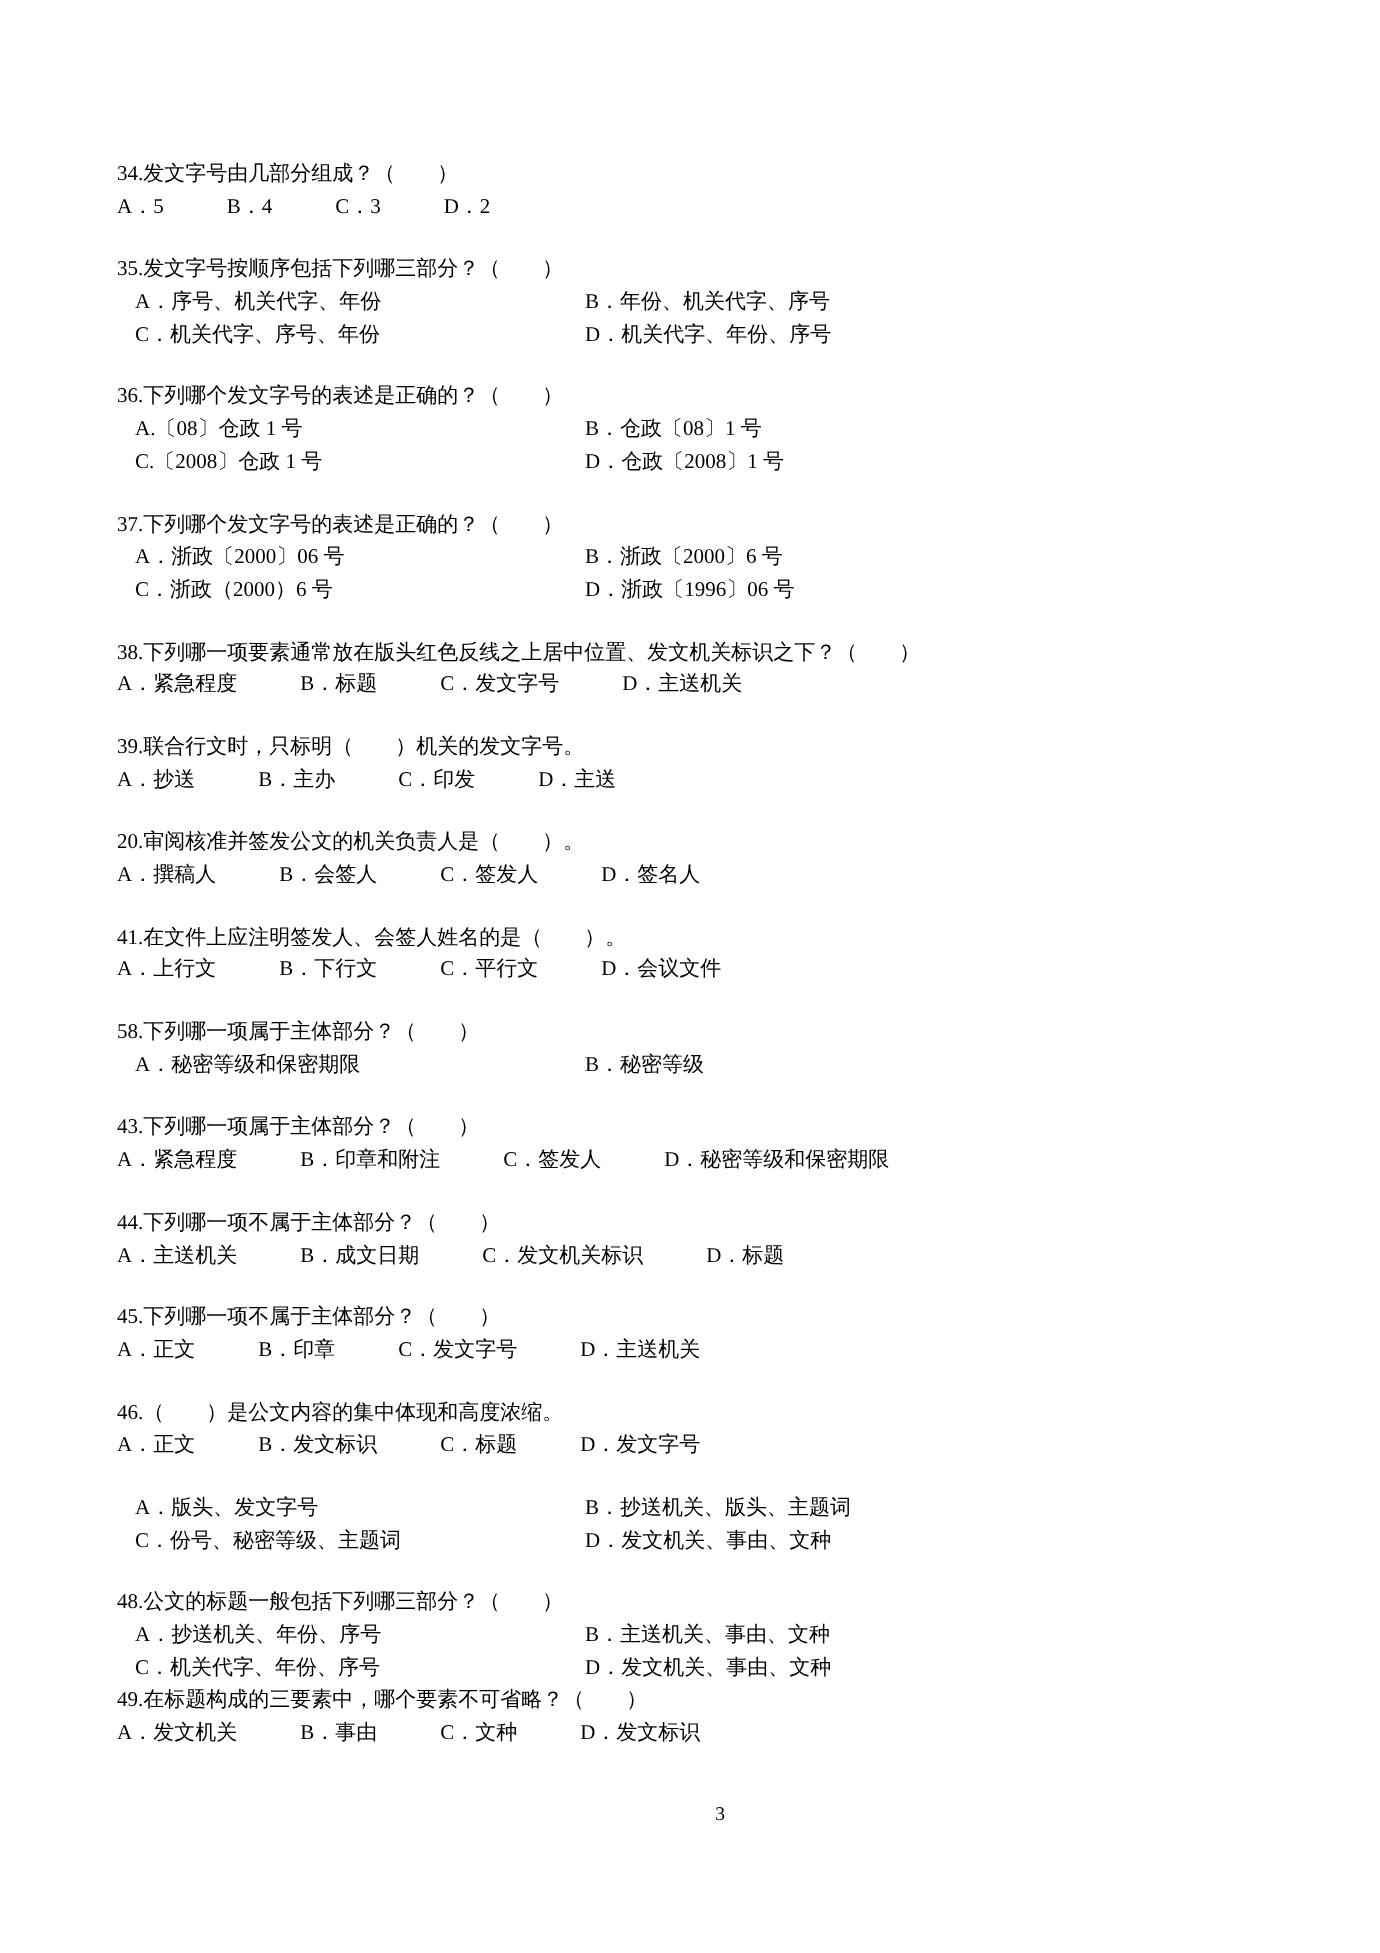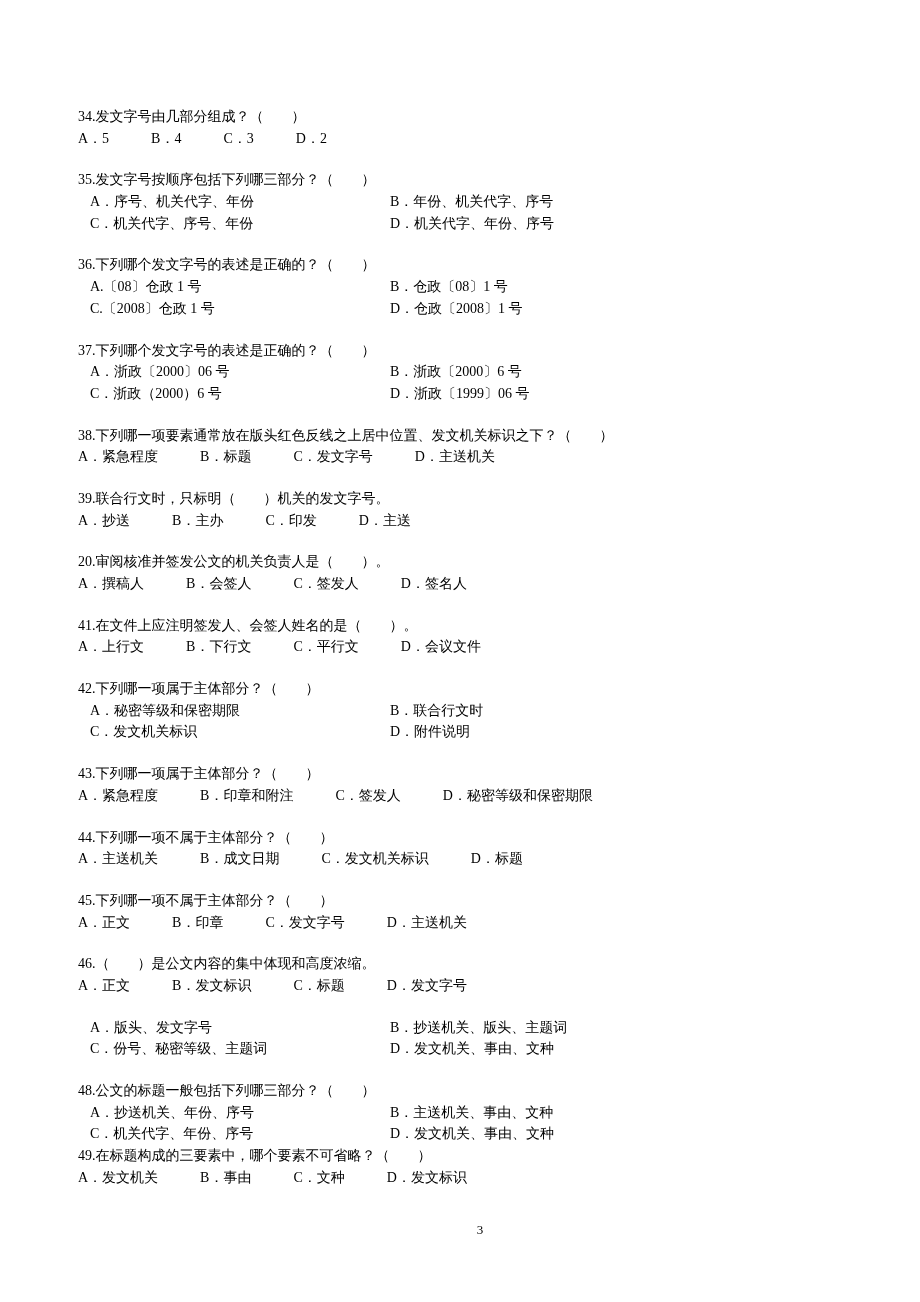--- a/index.html
+++ b/index.html
@@ -73,21 +73,21 @@
   </div>
 
   <div class="qblock">
     <div class="line stem">37.下列哪个发文字号的表述是正确的？（　　）</div>
     <div class="two-col">
       <div class="col-l">A．浙政〔2000〕06 号</div>
       <div class="col-r">B．浙政〔2000〕6 号</div>
     </div>
     <div class="two-col">
       <div class="col-l">C．浙政（2000）6 号</div>
-      <div class="col-r">D．浙政〔1999〕06 号</div>
+      <div class="col-r">D．浙政〔1996〕06 号</div>
     </div>
   </div>
 
   <div class="qblock">
     <div class="line stem">38.下列哪一项要素通常放在版头红色反线之上居中位置、发文机关标识之下？（　　）</div>
     <div class="line">A．紧急程度　　　B．标题　　　C．发文字号　　　D．主送机关</div>
   </div>
 
   <div class="qblock">
     <div class="line stem">39.联合行文时，只标明（　　）机关的发文字号。</div>
@@ -98,28 +98,24 @@
     <div class="line stem">20.审阅核准并签发公文的机关负责人是（　　）。</div>
     <div class="line">A．撰稿人　　　B．会签人　　　C．签发人　　　D．签名人</div>
   </div>
 
   <div class="qblock">
     <div class="line stem">41.在文件上应注明签发人、会签人姓名的是（　　）。</div>
     <div class="line">A．上行文　　　B．下行文　　　C．平行文　　　D．会议文件</div>
   </div>
 
   <div class="qblock">
-    <div class="line stem">42.下列哪一项属于主体部分？（　　）</div>
+    <div class="line stem">58.下列哪一项属于主体部分？（　　）</div>
     <div class="two-col">
       <div class="col-l">A．秘密等级和保密期限</div>
-      <div class="col-r">B．联合行文时</div>
-    </div>
-    <div class="two-col">
-      <div class="col-l">C．发文机关标识</div>
-      <div class="col-r">D．附件说明</div>
+      <div class="col-r">B．秘密等级</div>
     </div>
   </div>
 
   <div class="qblock">
     <div class="line stem">43.下列哪一项属于主体部分？（　　）</div>
     <div class="line">A．紧急程度　　　B．印章和附注　　　C．签发人　　　D．秘密等级和保密期限</div>
   </div>
 
   <div class="qblock">
     <div class="line stem">44.下列哪一项不属于主体部分？（　　）</div>

